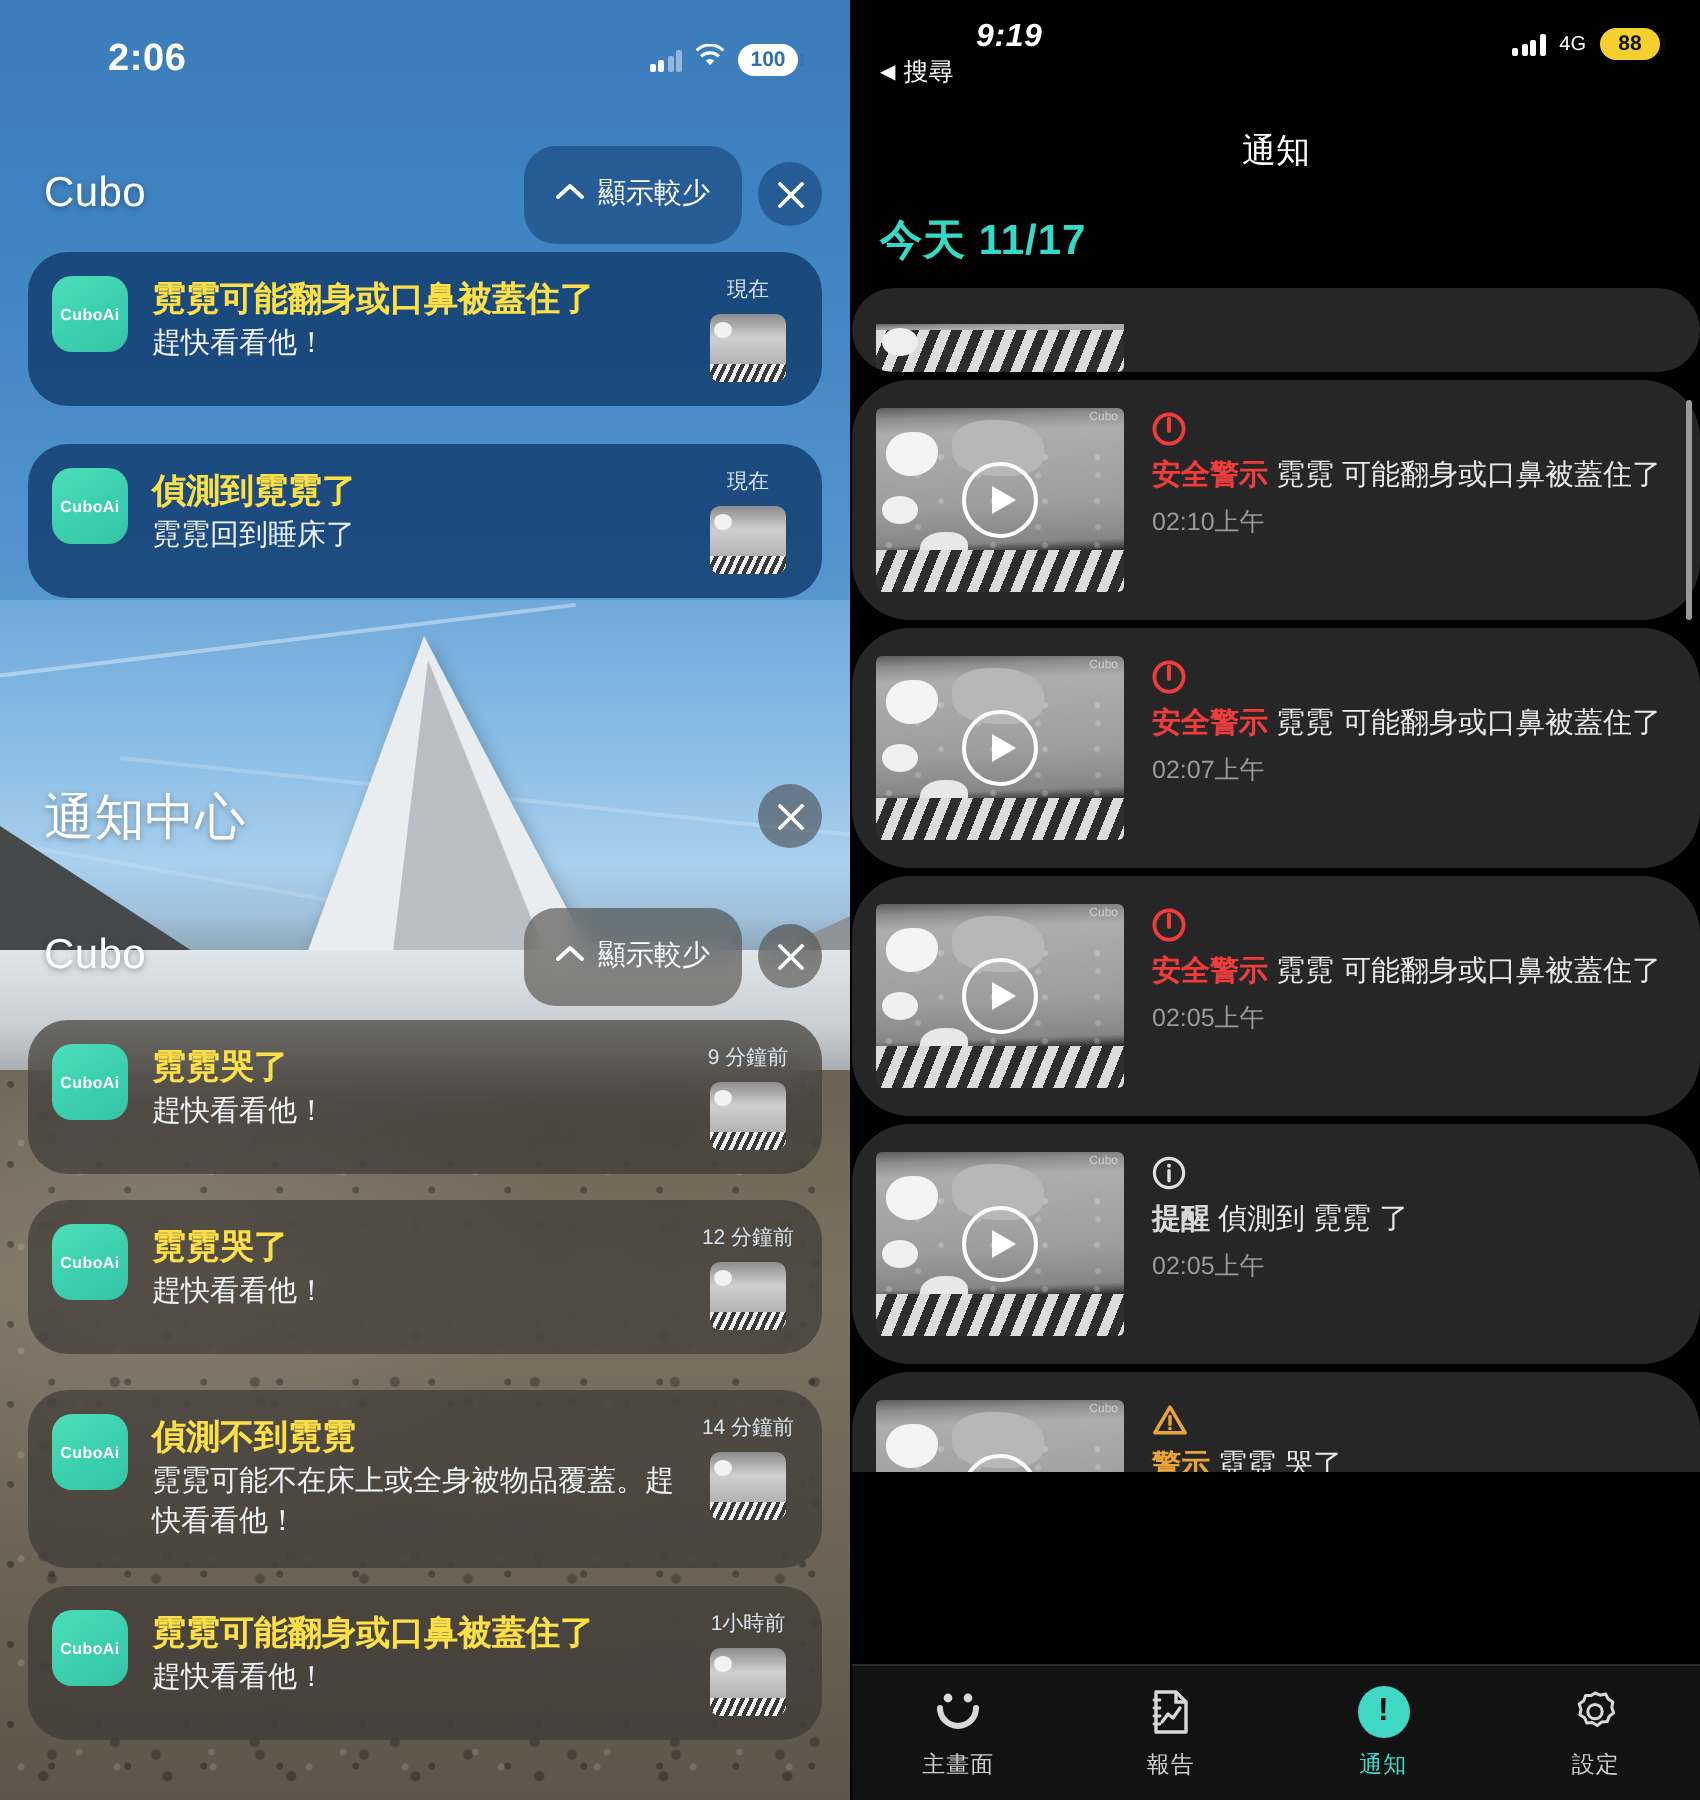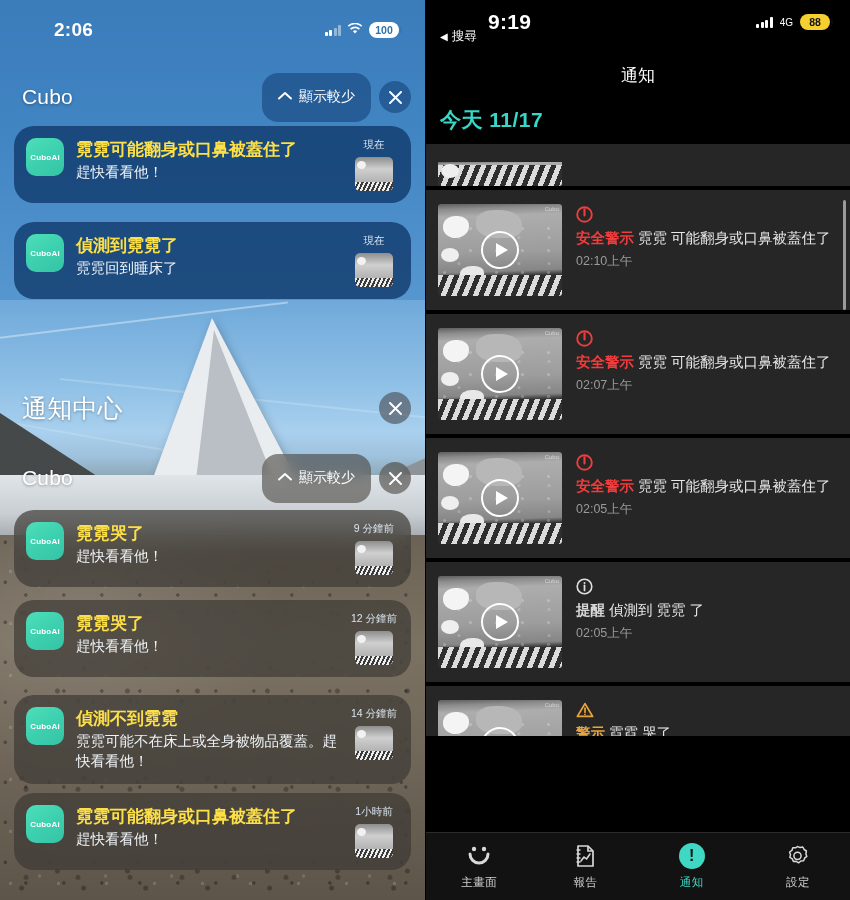--- a/index.html
+++ b/index.html
@@ -169,37 +169,37 @@
     position:relative; width:425px; height:900px;
     background:#000; overflow:hidden;
     border-left:1px solid #000;
   }
   .r-status {
     height:52px; padding:0 22px 0 14px; color:#fff;
     display:flex; align-items:center; justify-content:space-between; position:relative;
   }
   .r-back { display:flex; align-items:center; gap:4px; font-size:12.5px; position:absolute; left:14px; top:28px; }
   .r-back .tri { font-size:10px; }
-  .r-time { font-size:21px; font-weight:700; position:absolute; left:62px; top:10px; letter-spacing:.3px; }
+  .r-time { font-size:16px; font-weight:700; position:absolute; left:62px; top:10px; letter-spacing:.3px;font-style:italic; }
   .r-stat-right { position:absolute; right:20px; top:14px; display:flex; align-items:center; gap:7px; }
   .net { font-size:10px; font-weight:500; }
 
   .r-nav {
     height:46px; display:flex; align-items:center; justify-content:center;
     color:#fff; font-size:17px; background:#000;
   }
   .r-datebar {
     padding:8px 14px 10px; background:#000;
     color:#36d9c8; font-size:21px; font-weight:700; letter-spacing:.5px;
   }
 
   .r-list { position:relative; height:592px; overflow:hidden; background:#000; }
   .row {
     display:flex; gap:14px; padding:14px 18px 14px 12px;
-    background:#262626; margin-bottom:4px; position:relative;
+    background:#262626; margin-bottom:4px; position:relative;border-radius:29px;
   }
   .row.partial { height:42px; padding-top:0; padding-bottom:0; overflow:hidden; align-items:flex-end; }
   .vthumb {
     flex:0 0 124px; width:124px; height:92px; border-radius:3px;
     position:relative; overflow:hidden;
     background:linear-gradient(178deg,#5e5e5e 0%,#8c8c8c 6%,#adadad 14%,#9d9d9d 52%,#868686 72%,#2b2b2b 78%,#1d1d1d 100%);
   }
   .vthumb .rail {
     position:absolute; left:0; bottom:0; width:100%; height:21px;
     background:repeating-linear-gradient(112deg,#dcdcdc 0 5px,#2e2e2e 5px 10px);

